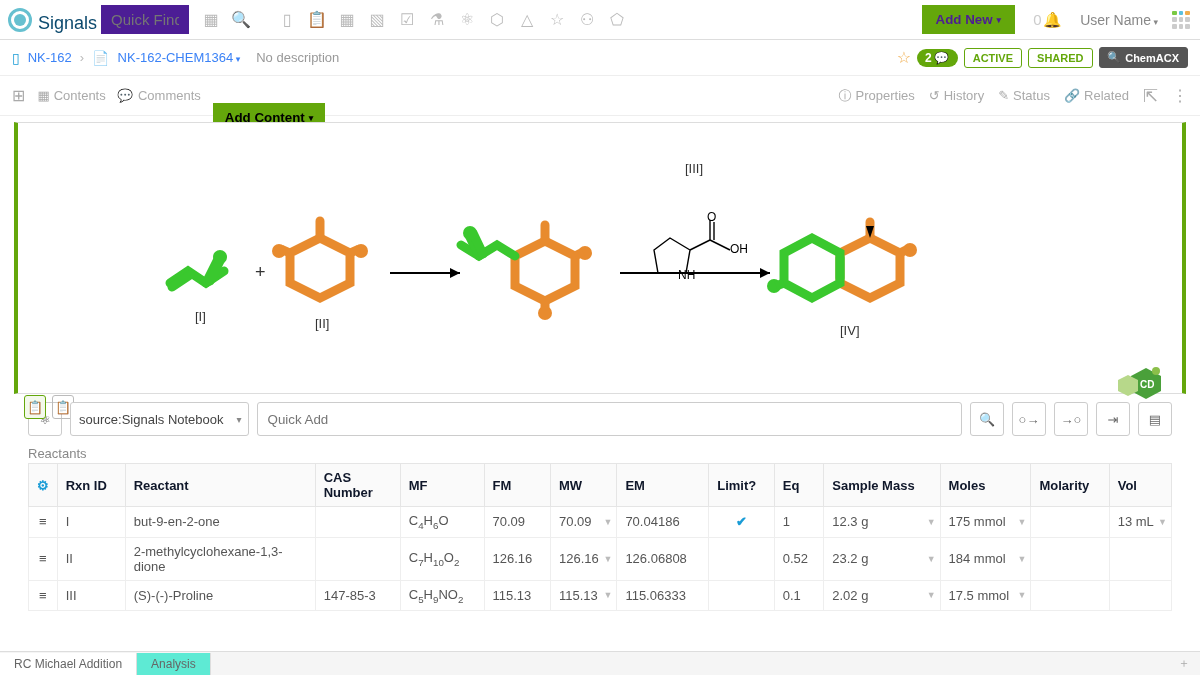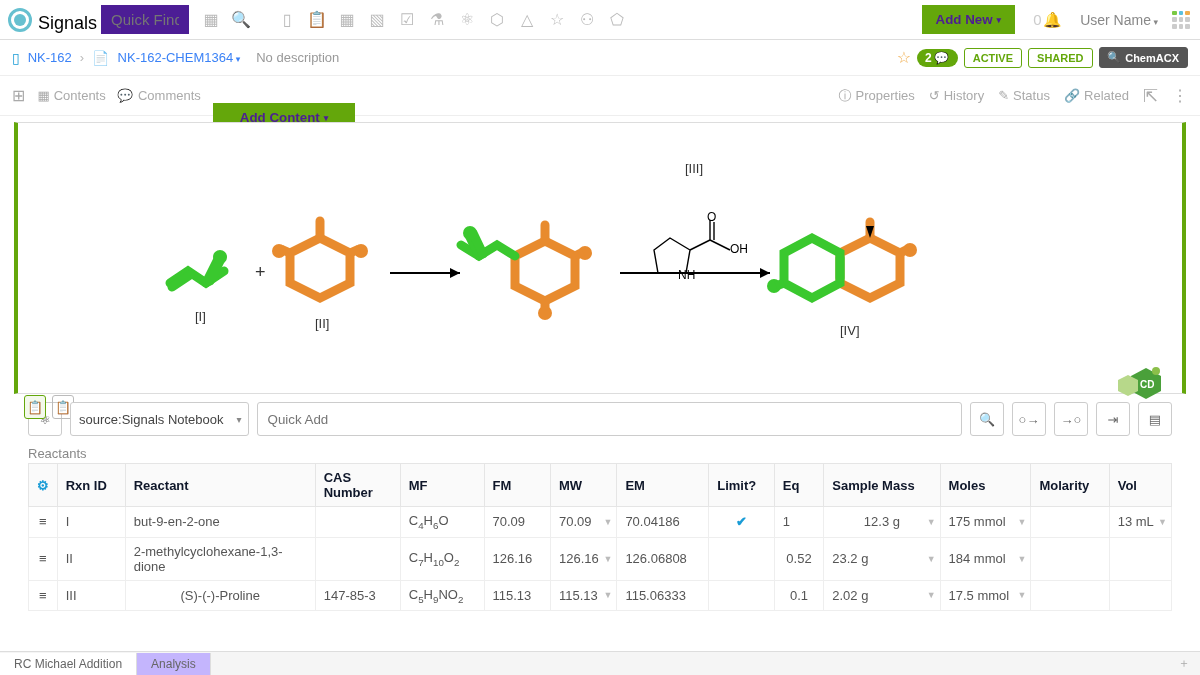--- a/index.html
+++ b/index.html
@@ -3,21 +3,21 @@
 <meta charset="utf-8">
 <style>
   * { box-sizing: border-box; margin: 0; padding: 0; }
   body { font-family: "Segoe UI", Arial, sans-serif; font-size: 13px; color: #333; background: #fff; width: 1200px; height: 675px; overflow: hidden; }
   
   
   .topbar { display: flex; align-items: center; height: 40px; border-bottom: 1px solid #ddd; padding: 0 8px; gap: 4px; }
   .logo-wrap { display: flex; align-items: center; gap: 6px; }
   .logo-circle { width: 24px; height: 24px; border: 3px solid #66c0d0; border-radius: 50%; position: relative; }
   .logo-circle::after { content: ''; position: absolute; inset: 3px; background: #66c0d0; border-radius: 50%; }
-  .logo-text { font-size: 18px; color: #000000; font-weight: 400; margin-top: 8px; }
+  .logo-text { font-size: 18px; color: #0c4a6e; font-weight: 400; margin-top: 8px; }
   .quickfind { background: #4c1d95; border: none; padding: 6px 10px; color: #888; width: 88px; font-size: 15px; }
   .top-icons { display: flex; gap: 2px; margin-left: 4px; }
   .top-icon { width: 28px; height: 28px; display: flex; align-items: center; justify-content: center; color: #bbb; cursor: pointer; font-size: 16px; }
   .spacer { flex: 1; }
   .add-new { background: #64a70b; color: #4c1d95; padding: 7px 14px; font-weight: 600; cursor: pointer; border: none; display: flex; align-items: center; gap: 4px; }
   .bell-zero { display: flex; align-items: center; gap: 2px; color: #ccc; margin: 0 14px; font-size: 15px; }
   .username { color: #888; margin-right: 8px; cursor: pointer; font-size: 14px; }
   .dots-menu { width: 22px; height: 22px; display: grid; grid-template-columns: repeat(3,1fr); gap: 2px; cursor: pointer; padding: 2px; }
   .dots-menu span { background: #ccc; border-radius: 1px; }
   .dots-menu span:nth-child(1){background:#7ac943;} .dots-menu span:nth-child(2){background:#5bc0de;} .dots-menu span:nth-child(3){background:#f0ad4e;}
@@ -31,21 +31,21 @@
   .bread-right { display: flex; align-items: center; gap: 6px; }
   .star-out { color: #f0ad4e; font-size: 16px; cursor: pointer; }
   .badge-2 { background: #64a70b; color: #fff; border-radius: 10px; padding: 2px 8px; font-size: 12px; font-weight: 600; display:flex; align-items:center; gap:3px; }
   .pill { border: 1px solid #64a70b; color: #64a70b; border-radius: 3px; padding: 3px 8px; font-size: 11px; font-weight: 700; cursor: pointer; }
   .pill.dark { background: #555; color: #fff; border-color: #555; display:flex;align-items:center;gap:4px; }
   
   
   .contbar { display: flex; align-items: center; height: 40px; padding: 0 12px; gap: 12px; border-bottom: 1px solid #eee; }
   .cb-icon { color: #aaa; font-size: 16px; cursor: pointer; }
   .cb-link { color: #aaa; cursor: pointer; display:flex;align-items:center;gap:4px; }
-  .add-content { background: #64a70b; color: #4c1d95; padding: 7px 27px; border: none; font-weight: 600; cursor: pointer; display:flex;align-items:center;gap:4px;margin-top:44px; }
+  .add-content { background: #64a70b; color: #000000; padding: 7px 12px; border: none; font-weight: 600; cursor: pointer; display:flex;align-items:center;gap:4px;margin-top:44px; }
   .cb-right { display: flex; align-items: center; gap: 14px; color: #aaa; }
   .cb-right span { cursor: pointer; display:flex;align-items:center;gap:4px; }
   
   
   .main-wrap { position: relative; height: 535px; overflow-y: auto; padding: 0 14px; }
   .rxn-panel { border: 1px solid #ddd; margin-top: 6px; padding: 30px 20px 10px; position: relative; background:#fff; border-left:4px solid #64a70b; border-right:4px solid #64a70b;}
   .rxn-svg { display: block; margin: 0 auto 30px; }
   .cd-badge { position: absolute; right: 12px; top: 240px; width: 54px; height: 40px; }
   .clip-icons { position: absolute; left: 6px; top: 272px; display: flex; gap: 6px; }
   .clip-icons .ci { width: 22px; height: 24px; border: 1px solid #bbb; border-radius: 3px; display:flex;align-items:center;justify-content:center; color:#888; cursor:pointer; }
@@ -58,28 +58,28 @@
   .tb-select::after { content: '▾'; position:absolute; right:6px; color:#888; font-size:10px;}
   .tb-quickadd { flex:1; height: 34px; border: 1px solid #ccc; border-radius: 3px; padding: 0 10px; color:#888; }
   
   
   .tbl-title { padding: 6px 14px 2px; color: #888; font-size: 13px; }
   table.reactants { width: calc(100% - 28px); margin: 0 14px; border-collapse: collapse; font-size: 13px; }
   table.reactants th { text-align: left; padding: 6px 8px; border: 1px solid #e5e5e5; background: #fafafa; font-weight: 700; color:#0f172a; }
   table.reactants td { padding: 6px 8px; border: 1px solid #eee; color: #555; position:relative; }
   .gear-col { width: 28px; text-align:center; }
   .drag { color:#ccc; cursor:grab; }
-  .link-cell { color: #1a9cd6; cursor:pointer;text-align:center; }
+  .link-cell { color: #1a9cd6; cursor:pointer; }
   .check { color: #1a9cd6; font-weight:700; }
   .dd-caret { position:absolute; right:4px; top:50%; transform:translateY(-50%); color:#bbb; font-size:9px; cursor:pointer; }
   sub { font-size: 0.75em; }
   
   
   .bottom-tabs { position: absolute; bottom: 0; left: 0; right: 0; height: 24px; background: #f5f5f5; border-top: 1px solid #ddd; display: flex; align-items:center; font-size:12px; }
-  .btab { padding: 4px 14px; border-right: 1px solid #ddd; color: #666; cursor: pointer; background:#c4b5fd;}
+  .btab { padding: 4px 14px; border-right: 1px solid #ddd; color: #666; cursor: pointer; background:#5eead4;}
   .btab.active { background: #fff; }
   .btab-plus { margin-left:auto; padding: 4px 10px; color:#aaa; cursor:pointer;}
   
   .caret-down::after { content: ' ▾'; font-size: 9px; }
 </style>
 </head>
 <body>
 
 <div class="topbar">
   <div class="logo-wrap">

